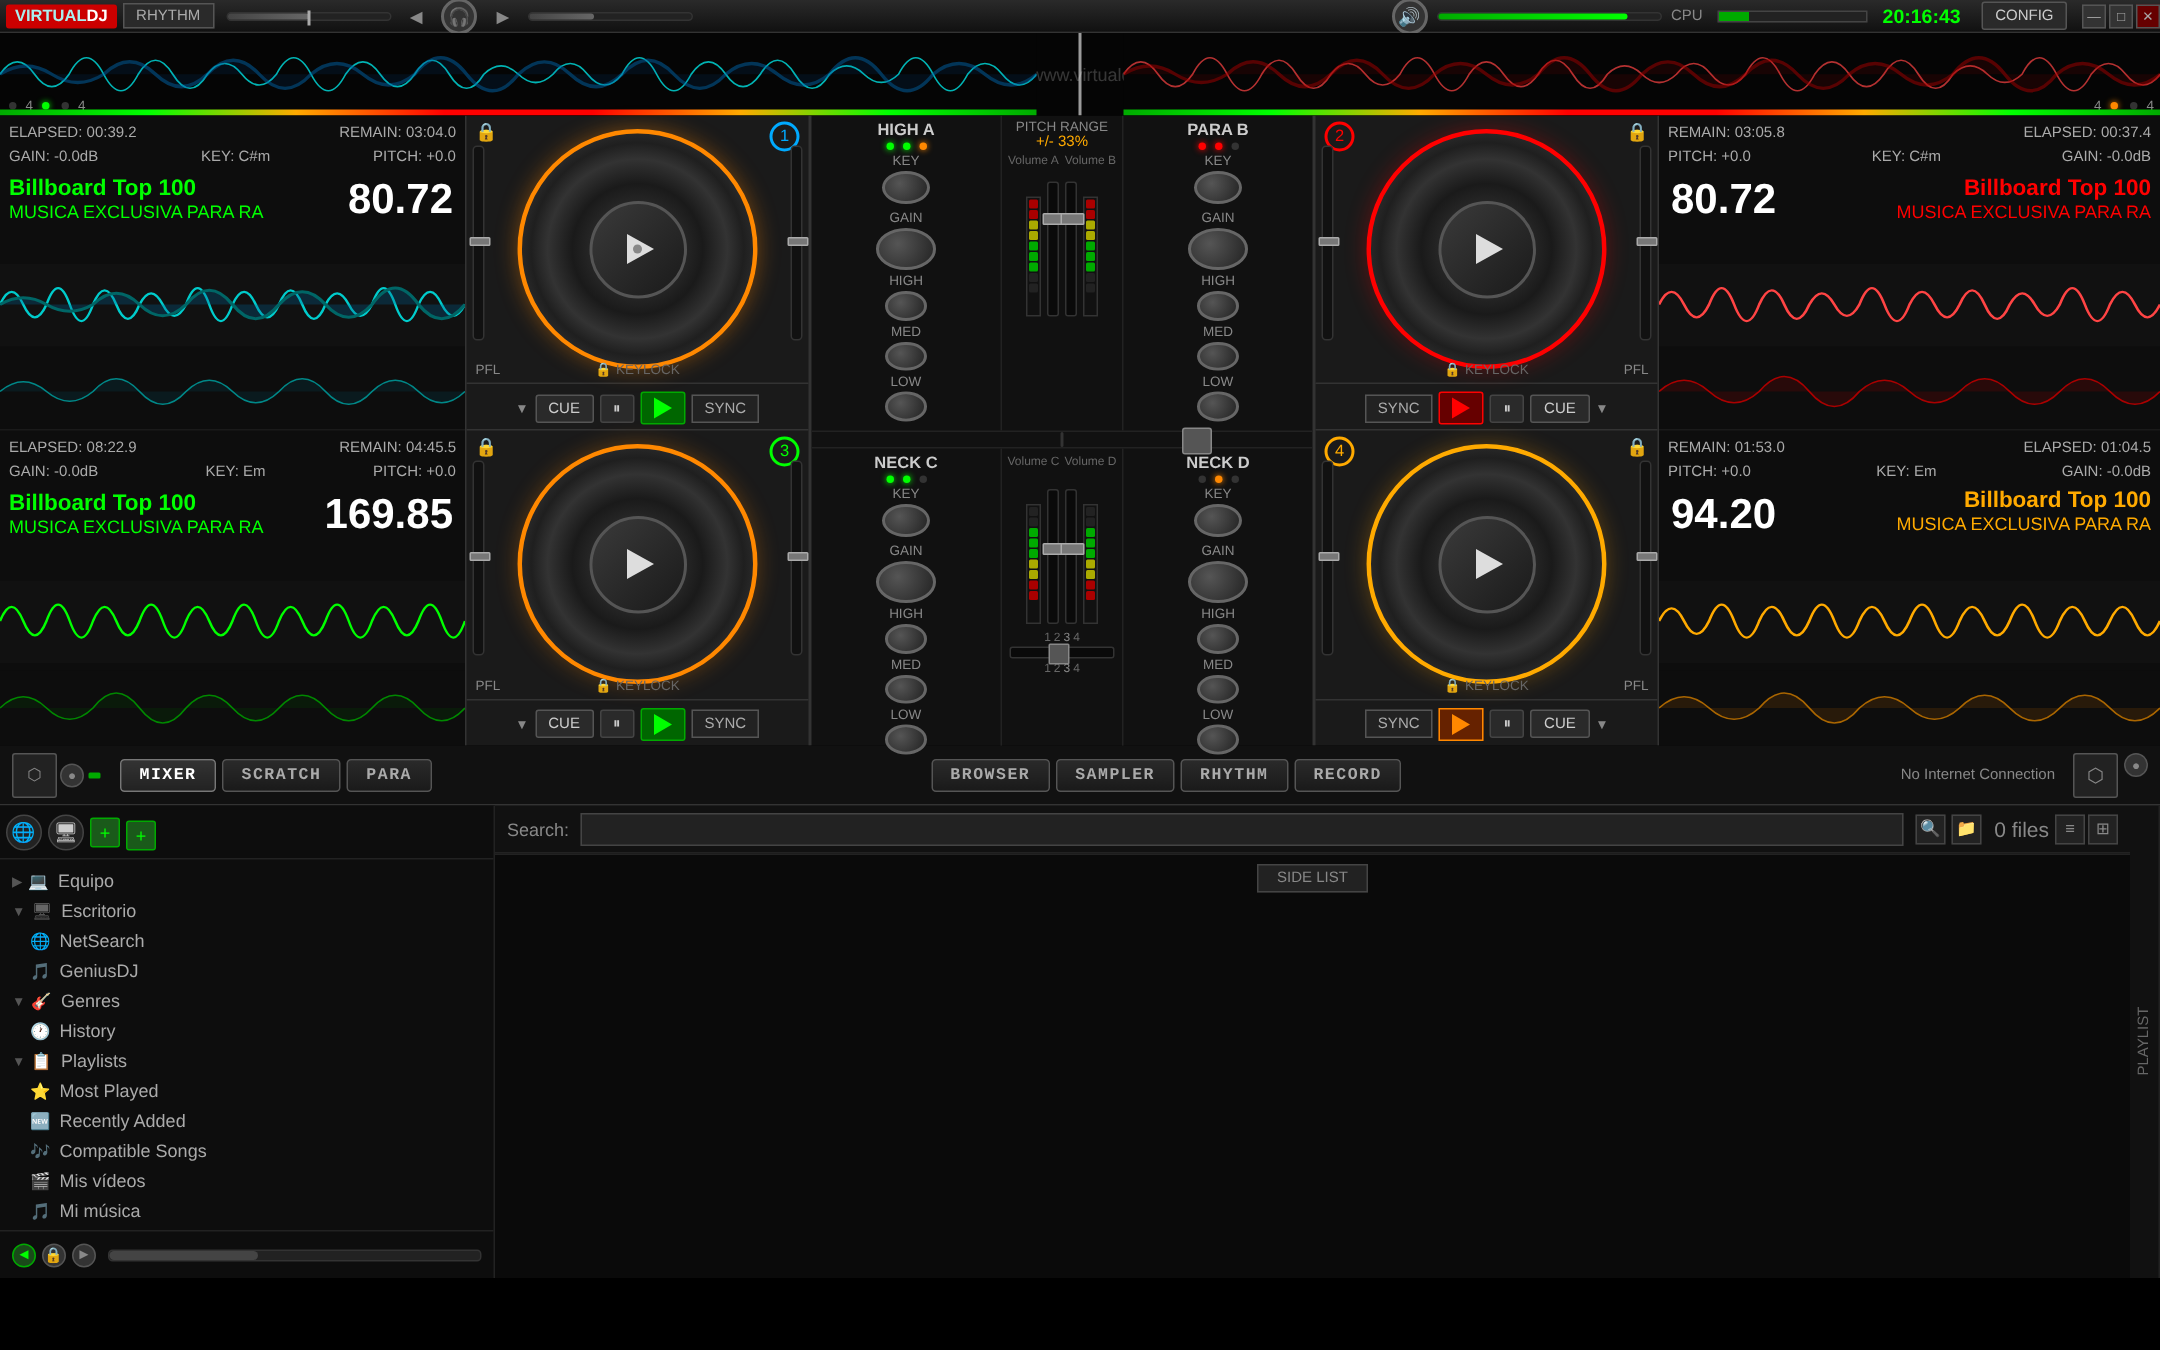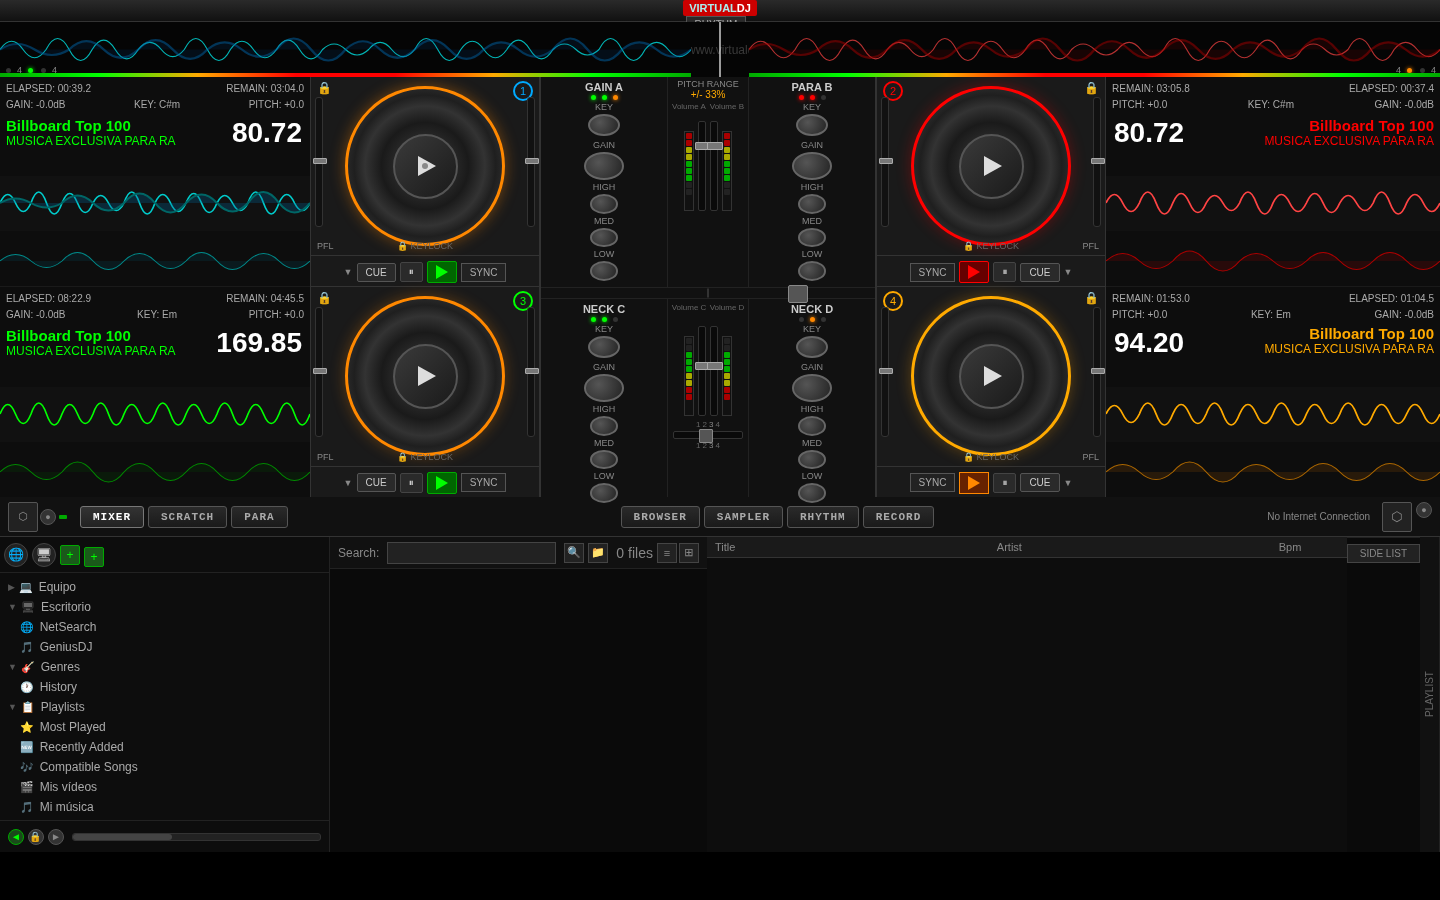--- a/index.html
+++ b/index.html
@@ -14,21 +14,20 @@
 
     
     #top-bar {
       width: 100%;
       height: 22px;
       background: linear-gradient(to bottom, #2a2a2a, #111);
       display: flex;
       align-items: center;
       border-bottom: 1px solid #333;
       position: relative;
-      flex-direction: column;
     }
     #logo {
       background: #c00;
       color: #fff;
       font-weight: bold;
       font-size: 11px;
       padding: 2px 6px;
       margin: 0 4px;
       border-radius: 2px;
     }
@@ -262,21 +261,21 @@
       display: flex;
       align-items: center;
       padding: 0 8px;
       gap: 4px;
     }
 
     
     #browser-main {
       flex: 1;
       display: flex;
-      flex-direction: row;
+      flex-direction: column;
     }
     #search-row {
       display: flex;
       align-items: center;
       padding: 4px 8px;
       border-bottom: 1px solid #222;
       height: 32px;
       background: #111;
     }
     #search-label {
@@ -642,21 +641,21 @@
         </div>
       <button class="btn-sync">SYNC</button>
     </div>
   </div>
 
   <div id="center-mixer" style="width:270px;background:#111;">
 
     <div style="display:flex;height:210px;">
 
       <div style="flex:1;display:flex;flex-direction:column;align-items:center;border-right:1px solid #222;padding:4px;">
-        <div style="font-size:11px;font-weight:bold;color:#ccc;margin-bottom:2px;">GAIN A</div>
+        <div style="font-size:11px;font-weight:bold;color:#ccc;margin-bottom:2px;">HIGH A</div>
         <div style="display:flex;gap:2px;margin-bottom:2px;">
           <span class="led led-small led-green"></span>
           <span class="led led-small led-green"></span>
           <span class="led led-small led-orange"></span>
         </div>
         <div style="font-size:9px;color:#888;">KEY</div>
         <div class="knob" style="width:32px;height:32px;"></div>
         <div style="font-size:9px;color:#888;margin-top:2px;">GAIN</div>
         <div class="knob" style="width:40px;height:40px;"></div>
 
@@ -1070,28 +1069,20 @@
           <div class="search-icon-btn">🔍</div>
           <div class="search-icon-btn">📁</div>
         </div>
         <span class="files-count">0 files</span>
         <div style="display:flex;gap:2px;margin-left:4px;">
           <div class="search-icon-btn">≡</div>
           <div class="search-icon-btn">⊞</div>
         </div>
       </div>
 
-      <div id="file-table">
-        <div class="table-header">
-          <div class="th">Title</div>
-          <div class="th">Artist</div>
-          <div class="th th-bpm">Bpm</div>
-        </div>
-        <div class="table-empty"></div>
-      </div>
 
       <div id="browser-bottom">
         <button class="side-list-btn">SIDE LIST</button>
       </div>
     </div>
 
     <div id="playlist-side">
       <span>PLAYLIST</span>
     </div>
   </div>

